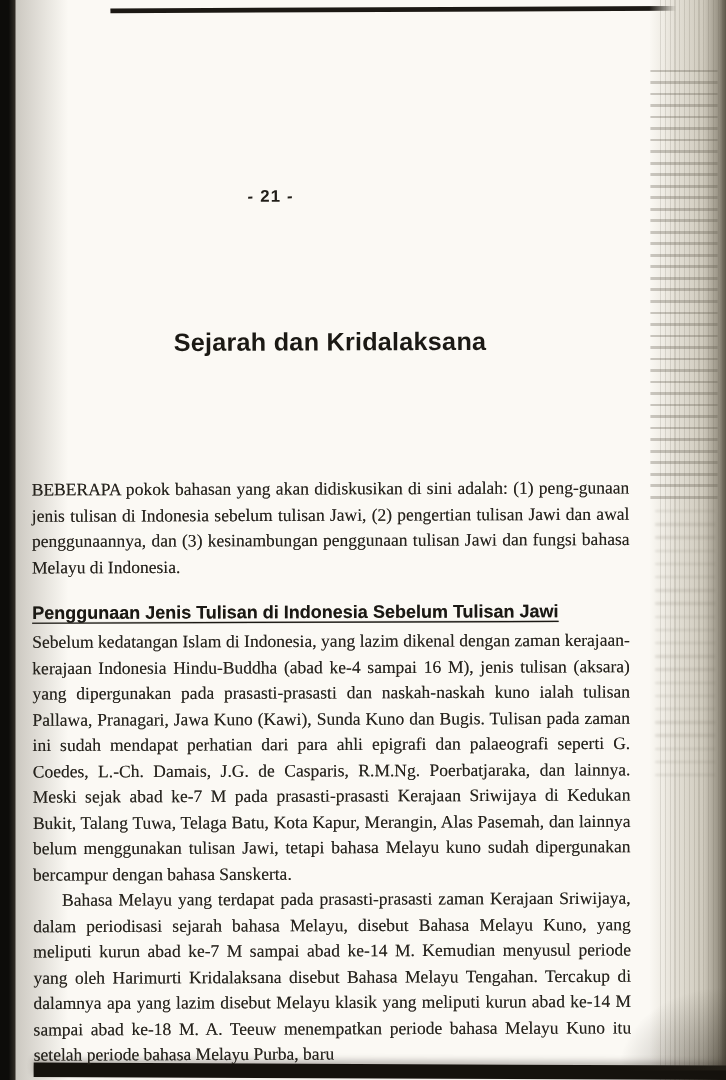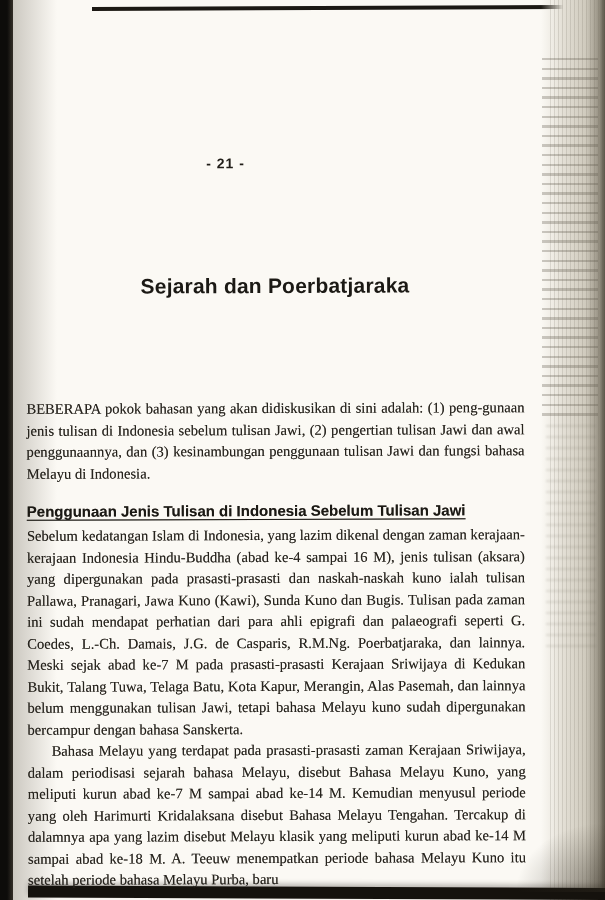--- a/index.html
+++ b/index.html
@@ -95,21 +95,21 @@
   <div class="ghost-a"></div>
   <div class="ghost-b"></div>
   <div class="bottom-edge"></div>
   <div class="corner-smudge"></div>
 
   <div class="page-content">
 
     <div class="page-number">- 21 -</div>
 
     <h1 class="chapter-title">
-      <span>Sejarah dan Poerbatjaraka</span><br>
+      <span>Sejarah dan Kridalaksana</span><br>
     </h1>
 
     <div class="flow">
       <p class="intro">BEBERAPA pokok bahasan yang akan didiskusikan di sini adalah: (1) peng-gunaan jenis tulisan di Indonesia sebelum tulisan Jawi, (2) pengertian tulisan Jawi dan awal penggunaannya, dan (3) kesinambungan penggunaan tulisan Jawi dan fungsi bahasa Melayu di Indonesia.</p>
 
       <p class="section-heading">Penggunaan Jenis Tulisan di Indonesia Sebelum Tulisan Jawi</p>
 
       <p>Sebelum kedatangan Islam di Indonesia, yang lazim dikenal dengan zaman kerajaan-kerajaan Indonesia Hindu-Buddha (abad ke-4 sampai 16 M), jenis tulisan (aksara) yang dipergunakan pada prasasti-prasasti dan naskah-naskah kuno ialah tulisan Pallawa, Pranagari, Jawa Kuno (Kawi), Sunda Kuno dan Bugis. Tulisan pada zaman ini sudah mendapat perhatian dari para ahli epigrafi dan palaeografi seperti G. Coedes, L.-Ch. Damais, J.G. de Casparis, R.M.Ng. Poerbatjaraka, dan lainnya. Meski sejak abad ke-7 M pada prasasti-prasasti Kerajaan Sriwijaya di Kedukan Bukit, Talang Tuwa, Telaga Batu, Kota Kapur, Merangin, Alas Pasemah, dan lainnya belum menggunakan tulisan Jawi, tetapi bahasa Melayu kuno sudah dipergunakan bercampur dengan bahasa Sanskerta.</p>
 
       <p class="indented">Bahasa Melayu yang terdapat pada prasasti-prasasti zaman Kerajaan Sriwijaya, dalam periodisasi sejarah bahasa Melayu, disebut Bahasa Melayu Kuno, yang meliputi kurun abad ke-7 M sampai abad ke-14 M. Kemudian menyusul periode yang oleh Harimurti Kridalaksana disebut Bahasa Melayu Tengahan. Tercakup di dalamnya apa yang lazim disebut Melayu klasik yang meliputi kurun abad ke-14 M sampai abad ke-18 M. A. Teeuw menempatkan periode bahasa Melayu Kuno itu setelah periode bahasa Melayu Purba, baru</p>

